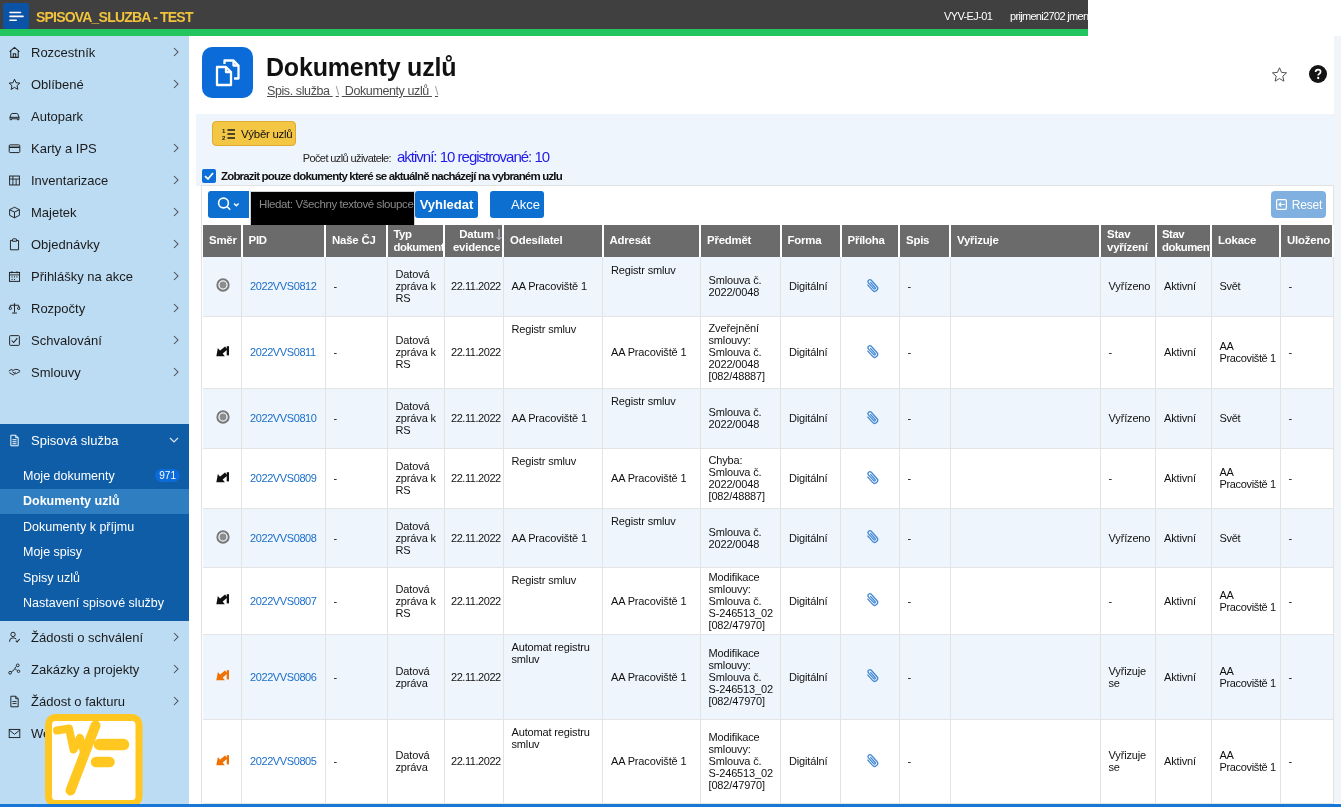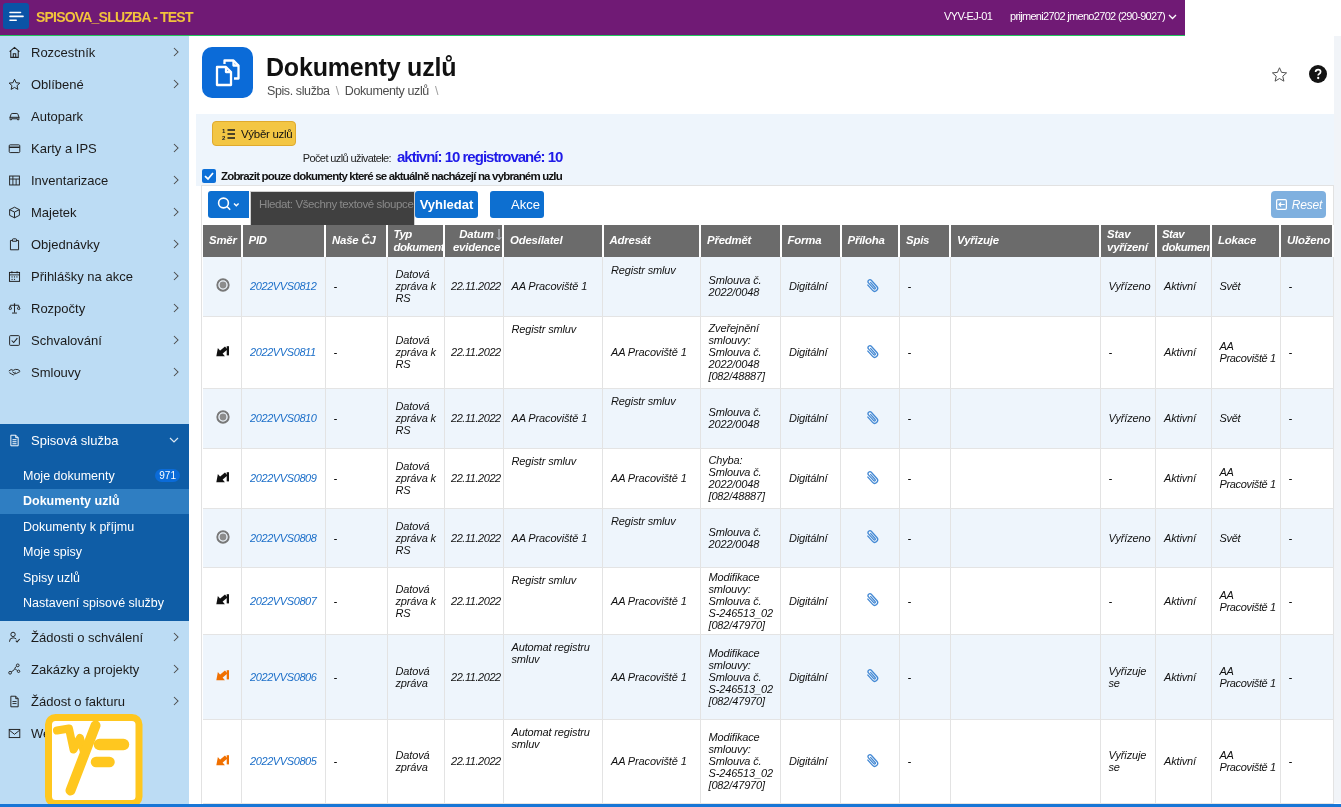--- a/index.html
+++ b/index.html
@@ -1,20 +1,20 @@
 <!DOCTYPE html>
 <html><head>
 <meta charset="utf-8">
 <style>
   * { box-sizing: border-box; margin:0; padding:0; }
   html,body { width:1341px; height:807px; overflow:hidden; }
   body { font-family:"Liberation Sans", sans-serif; position:relative; background:#fff; color:#1b1b1b; }
 
   
-  .topbar { position:absolute; left:0; top:0; width:1185px; height:36px; background:#701a75; border-bottom:1px solid #22c55e; box-sizing:border-box; }
+  .topbar { position:absolute; left:0; top:0; width:1088px; height:36px; background:#404040; border-bottom:7px solid #22c55e; box-sizing:border-box; }
   .topbar .hamb { position:absolute; left:3px; top:3px; width:26px; height:26px; background:#0a53a6; border-radius:3px; }
   .topbar .appname { position:absolute; left:36px; top:0; height:34px; line-height:34px; color:#f2c33c; font-size:14px; font-weight:bold; letter-spacing:-0.8px; }
   .tbt { position:absolute; top:0; height:33px; line-height:33px; color:#fff; font-size:11px; white-space:nowrap; }
   .tbi { position:absolute; }
 
   
   .sidebar { position:absolute; left:0; top:36px; width:189px; height:771px; background:#bcdcf4; }
   .mi { position:relative; height:32px; display:flex; align-items:center; }
   .mi .ic { width:13px; height:13px; margin-left:8px; flex:none; }
   .mi .lbl { margin-left:10px; font-size:13px; color:#1b1b1b; }
@@ -22,44 +22,44 @@
   .darksec { background:#0f5da6;margin-top:36px; }
   .darksec .mi .lbl { color:#fff; }
   .darksec { padding-bottom:5px; }
   .sub { position:relative; height:25.5px; display:flex; align-items:center; }
   .sub .lbl { margin-left:23px; font-size:12.5px; color:#fff; }
   .sub.active { background:#2f7ec2; }
   .sub.active .lbl { font-weight:bold; }
   .badge { position:absolute; right:9px; top:50%; margin-top:-6.5px; background:#0b6bd8; color:#fff; border-radius:6.5px; font-size:10px; line-height:13px; padding:0 4px; }
   .hicon { position:absolute; left:202px; top:47px; width:51px; height:51px; background:#0b6bd8; border-radius:10px; }
   .htitle { position:absolute; left:266px; top:53px; font-size:25px; font-weight:bold; color:#111; letter-spacing:-0.2px; }
-  .hcrumb { position:absolute; left:267px; top:84px; font-size:12.5px; color:#4d4d4d; letter-spacing:-0.4px; }
+  .hcrumb { position:absolute; left:267px; top:84px; font-size:12.5px; color:#4d4d4d; letter-spacing:-0.4px;text-decoration:underline; }
   .hcrumb .sep { color:#a0a0a0; padding:0 3px; }
   .hstar { position:absolute; left:1271px; top:66px; }
   .hq { position:absolute; left:1309px; top:65px; width:18px; height:18px; }
 
   
   .panel { position:absolute; left:196px; top:114px; width:1138px; height:72px; background:#eef5fc; }
   .btn-yellow { position:absolute; left:212px; top:121px; width:84px; height:25px; background:#f3c644; border:1px solid #dfaa2e; border-radius:4px; font-size:11.5px; color:#111; display:flex; align-items:center; white-space:nowrap; letter-spacing:-0.3px; }
   .cnt-label { position:absolute; left:0px; top:152px; width:391px; text-align:right; font-size:11px; color:#222; letter-spacing:-0.6px;padding-left:15px; }
-  .cnt-val { position:absolute; left:397px; top:148px; font-size:15px; font-weight:bold; color:#1f1ae8; letter-spacing:-1.0px; }
+  .cnt-val { position:absolute; left:397px; top:148px; font-size:15px; font-weight:normal; color:#1f1ae8; letter-spacing:-1.0px; }
   .cbx { position:absolute; left:202px; top:169px; width:14px; height:14px; background:#0d70d8; border-radius:2px; }
   .cbx-lbl { position:absolute; left:221px; top:170px; font-size:11.5px; font-weight:bold; color:#111; letter-spacing:-0.82px; }
 
   
   .report { position:absolute; left:201px; top:185px; width:1133px; height:622px; background:#fff; border:1px solid #e2e2e2; border-bottom:none; }
   .btn-blue { background:#0d6fd0; color:#fff; border-radius:3px; font-size:13px; display:flex; align-items:center; justify-content:center; }
   .srch-btn { position:absolute; left:208px; top:191px; width:41px; height:27px; border-radius:3px 0 0 3px; }
-  .srch-input { position:absolute; left:250px; top:191px; width:165px; height:36px; background:#404040; border:1px solid #cfcfcf; font-size:11.5px; color:#8a8a8a; line-height:25px; padding-left:8px; letter-spacing:-0.4px; white-space:nowrap; overflow:hidden; }
+  .srch-input { position:absolute; left:250px; top:191px; width:165px; height:36px; background:#000000; border:1px solid #cfcfcf; font-size:11.5px; color:#8a8a8a; line-height:25px; padding-left:8px; letter-spacing:-0.4px; white-space:nowrap; overflow:hidden; }
   .btn-vyhledat { position:absolute; left:415px; top:191px; width:63px; height:27px; font-weight:bold; }
   .btn-akce { position:absolute; left:490px; top:191px; width:54px; height:27px;padding-left:23px; }
-  .btn-reset { position:absolute; left:1271px; top:191px; width:55px; height:27px; background:#7fb0df; color:#fff; border-radius:4px; font-size:12px; letter-spacing:-0.2px; display:flex; align-items:center; justify-content:center;font-style:italic; }
+  .btn-reset { position:absolute; left:1271px; top:191px; width:55px; height:27px; background:#7fb0df; color:#fff; border-radius:4px; font-size:12px; letter-spacing:-0.2px; display:flex; align-items:center; justify-content:center; }
 
   
-  table.grid { position:absolute; left:203px; top:225px; width:1130px; border-collapse:collapse; table-layout:fixed; font-size:11px; line-height:12px; color:#111; letter-spacing:-0.15px;font-style:italic; }
+  table.grid { position:absolute; left:203px; top:225px; width:1130px; border-collapse:collapse; table-layout:fixed; font-size:11px; line-height:12px; color:#111; letter-spacing:-0.15px; }
   table.grid th { background:#6b6b6b; color:#fff; font-size:11.4px; line-height:13.5px; font-weight:bold; text-align:left; padding:2px 0 2px 6px; border-right:2px solid #fff; overflow:hidden; white-space:normal; vertical-align:middle; height:32px; position:relative; letter-spacing:-0.2px; }
   table.grid td { padding:3px 3px 3px 8px; vertical-align:middle; border-right:1px solid #e3e3e3; border-bottom:1px solid #e4e4e4; overflow:hidden; }
   tr.odd td { background:#eef5fc; }
   tr.even td { background:#ffffff; }
   table.grid td.top { vertical-align:top; padding-top:6.5px; }
   a.pid { color:#1b6ec8; text-decoration:none; letter-spacing:-0.4px; }
 
   .botline { position:absolute; left:0; top:804px; width:1341px; height:3px; background:#1876d6; z-index:20; }
   .scrollstrip { position:absolute; left:1334px; top:36px; width:7px; height:767px; background:#f1f4f8; }
 </style>

